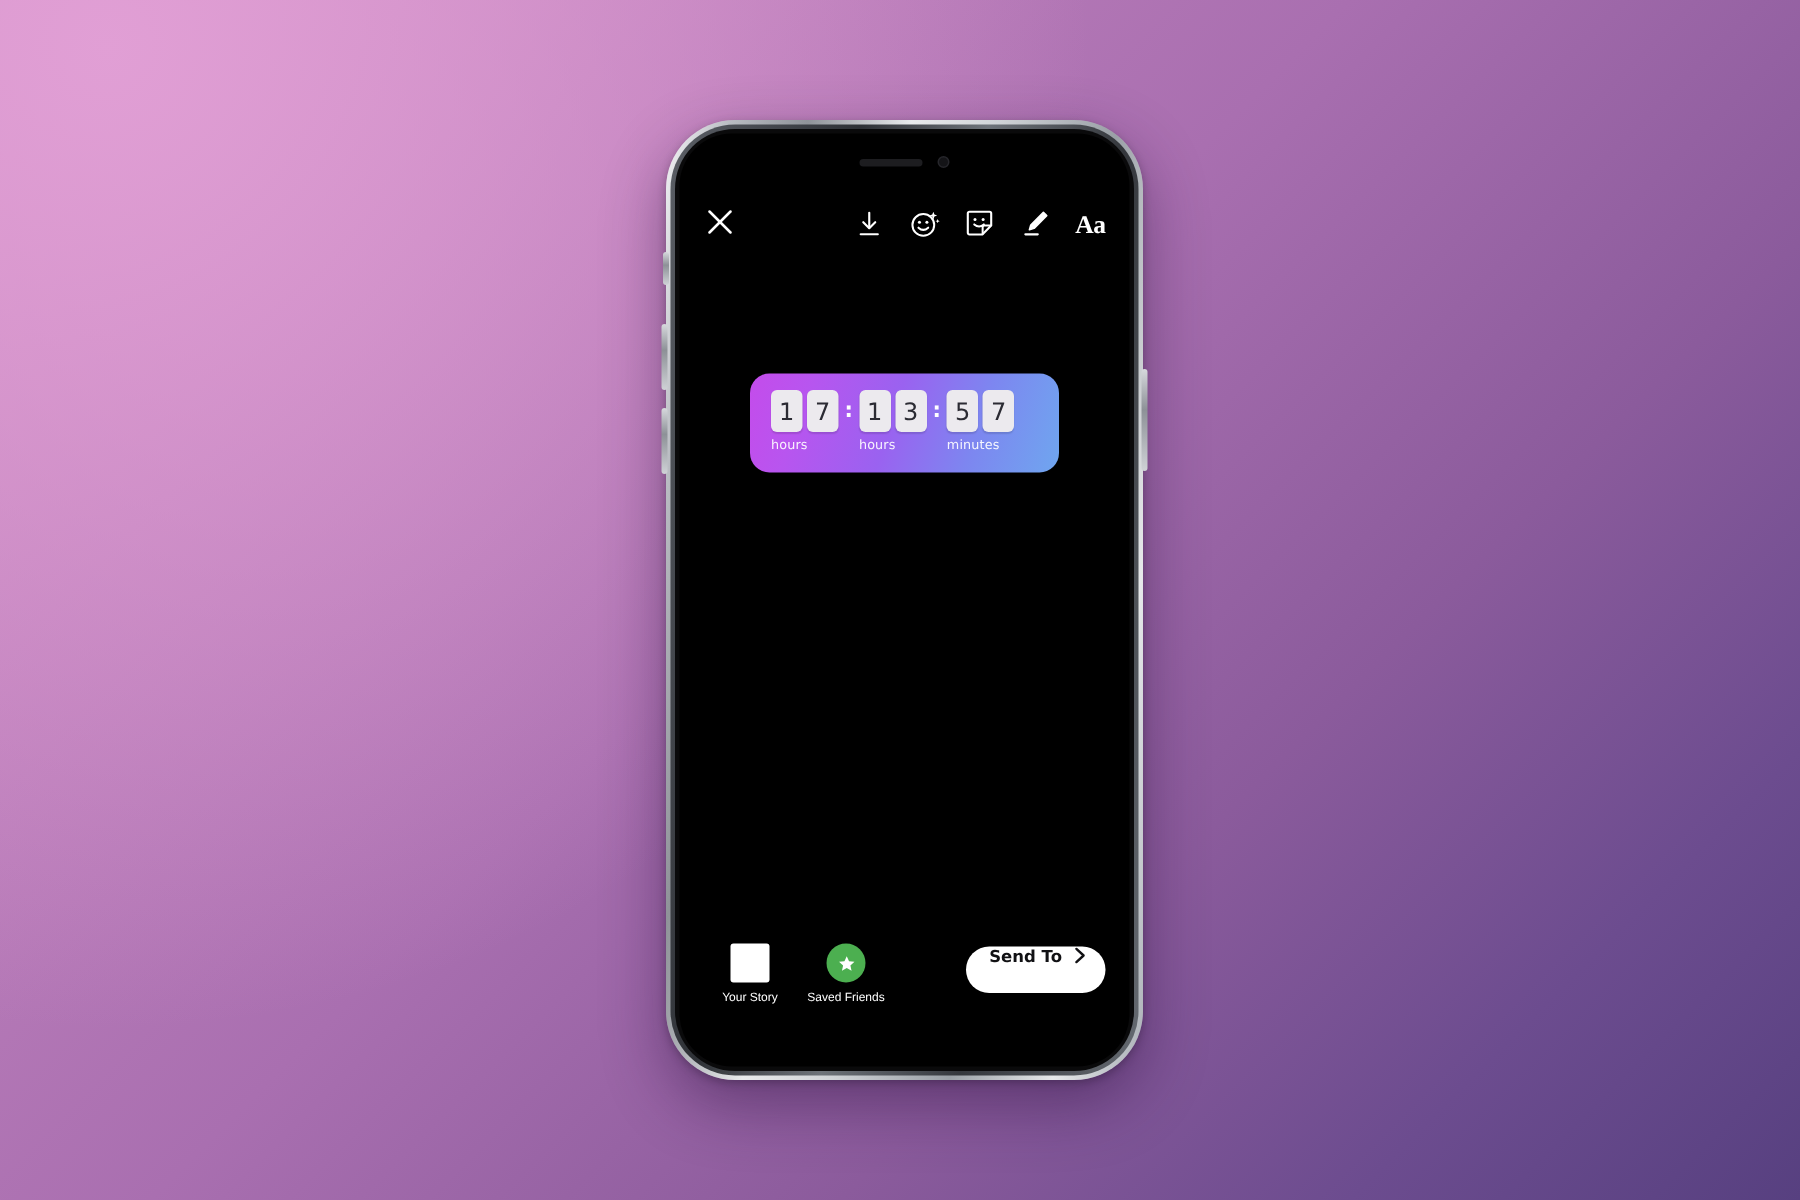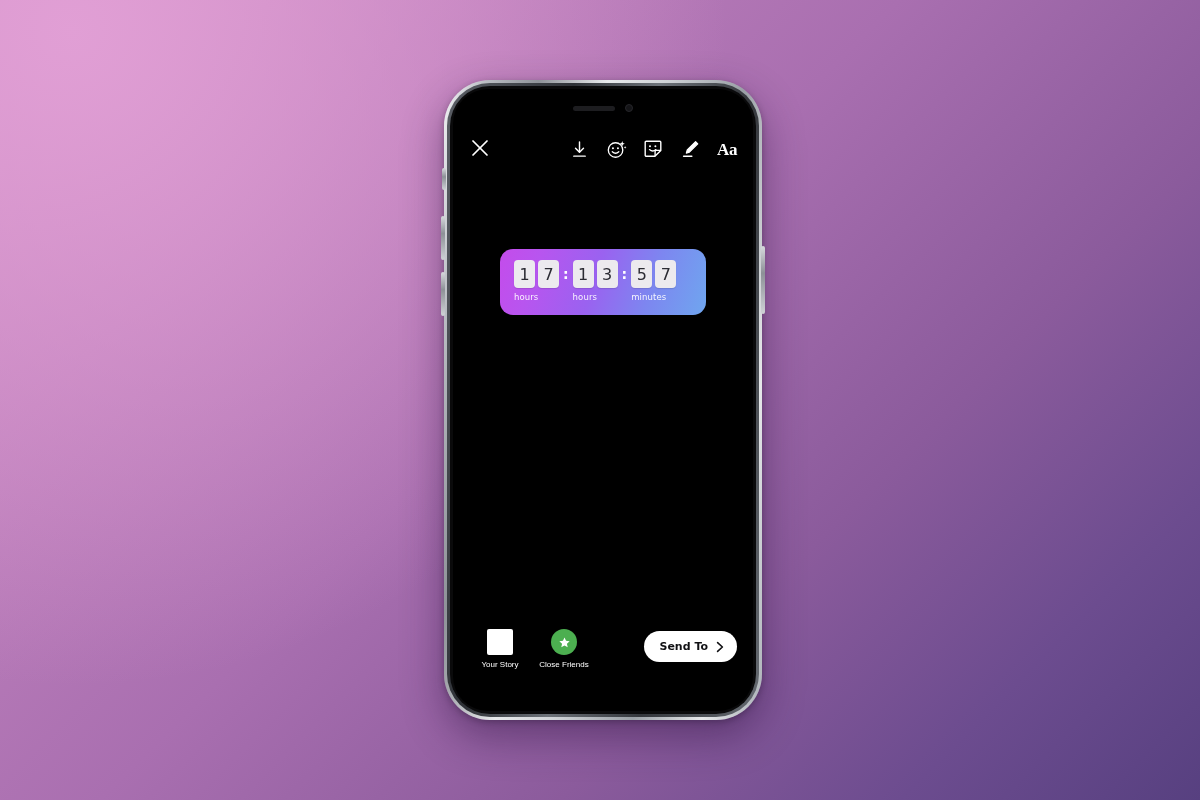--- a/index.html
+++ b/index.html
@@ -260,21 +260,20 @@
   }
   .send-to {
     margin-left: auto;
     margin-top: 2px;
     height: 31px;
     padding: 0 12px 0 15px;
     border-radius: 16px;
     background: #ffffff;
     color: #111114;
     display: flex;
-    align-items: center;
     gap: 7px;
     font-size: 11px;
     font-weight: bold;
     cursor: pointer;
     font-family: "DejaVu Sans", sans-serif;
   }
 </style>
 </head>
 <body>
 
@@ -395,21 +394,21 @@
           <div class="dest-thumb-story"></div>
           <div class="dest-label">Your Story</div>
         </div>
 
         <div class="dest">
           <div class="dest-thumb-cf">
             <svg width="13" height="13" viewBox="0 0 14 14" aria-hidden="true">
               <path d="M7 1.6 l1.65 3.6 3.9 0.42 -2.92 2.64 0.82 3.84 -3.45 -1.98 -3.45 1.98 0.82 -3.84 -2.92 -2.64 3.9 -0.42 z" fill="#ffffff"></path>
             </svg>
           </div>
-          <div class="dest-label">Close Friends</div>
+          <div class="dest-label">Saved Friends</div>
         </div>
 
         <div class="send-to">
           <span>Send To</span>
           <svg width="10" height="12" viewBox="0 0 10 12" aria-hidden="true">
             <polyline points="2.6,1.6 7.4,6 2.6,10.4" fill="none" stroke="#111114" stroke-width="1.6" stroke-linecap="round" stroke-linejoin="round"></polyline>
           </svg>
         </div>
 
       </div>

